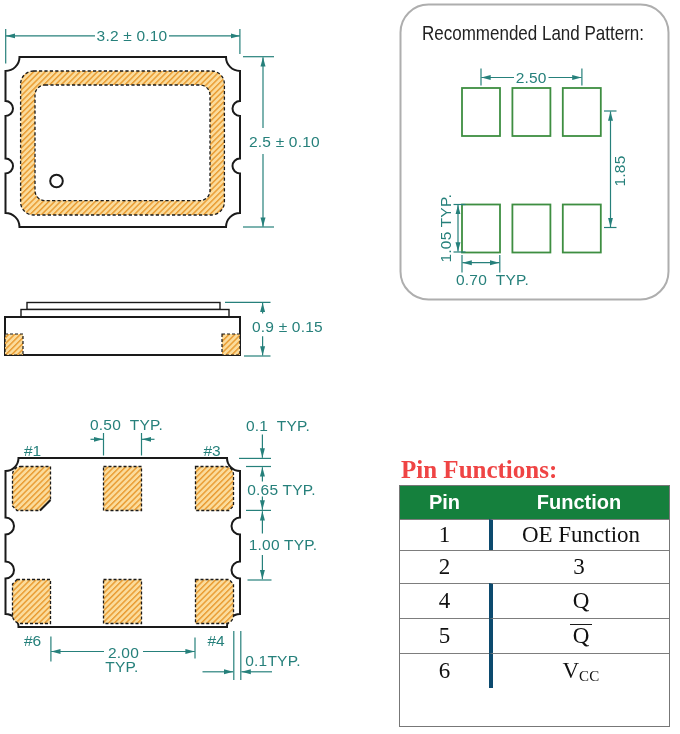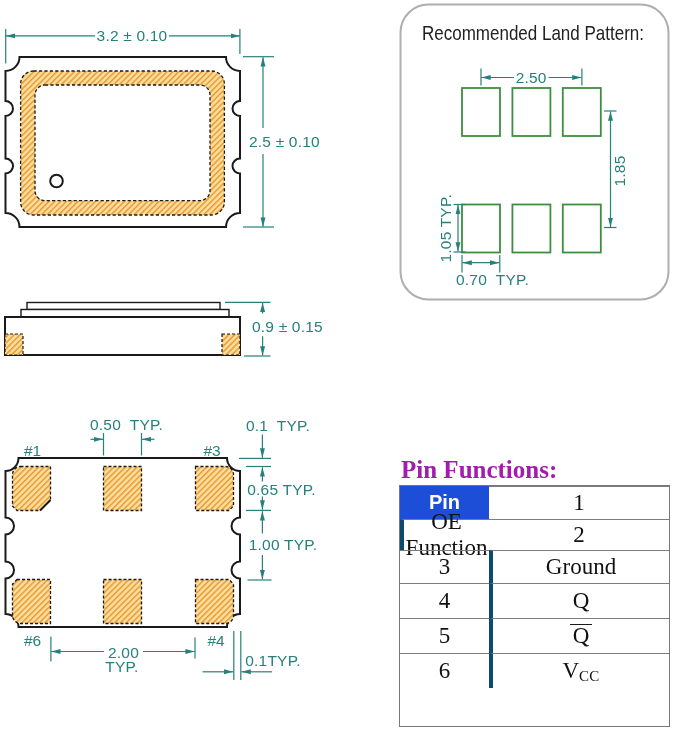--- a/index.html
+++ b/index.html
@@ -1,30 +1,30 @@
 <!DOCTYPE html>
 <html><head>
 <meta charset="utf-8">
 <style>
   html,body{margin:0;padding:0;background:#ffffff;}
   #page{position:relative;width:680px;height:734px;background:#ffffff;overflow:hidden;
-        font-family:"Liberation Sans",sans-serif;text-align:center;}
+        font-family:"Liberation Sans",sans-serif;}
   #drawing{position:absolute;left:0;top:0;}
   .dimtext{font-family:"Liberation Sans",sans-serif;font-size:15.5px;fill:#26807B;
            letter-spacing:0.2px;white-space:pre;}
   .pinlabel{font-family:"Liberation Sans",sans-serif;font-size:15.5px;fill:#26807B;white-space:pre;}
   .lp-title{font-family:"Liberation Sans",sans-serif;font-size:21px;fill:#222222;}
   
   #pin-title{position:absolute;left:401px;top:456px;font-family:"Liberation Serif",serif;
-             font-weight:bold;font-size:25px;color:#a21caf;}
+             font-weight:bold;font-size:25px;color:#ef4444;}
   #pin-table{position:absolute;left:399px;top:485px;width:271px;height:242px;
              box-sizing:border-box;border:1px solid #777777;background:#ffffff;
              display:grid;grid-template-columns:89px 1fr;
              grid-template-rows:33px 30.5px 33.5px 34.5px 35px 35px 1fr;}
-  .th{background:#1d4ed8;color:#ffffff;font-family:"Liberation Sans",sans-serif;
+  .th{background:#15803d;color:#ffffff;font-family:"Liberation Sans",sans-serif;
       font-weight:bold;font-size:20px;display:flex;align-items:center;justify-content:center;}
   .cell{display:flex;align-items:center;justify-content:center;
         font-family:"Liberation Serif",serif;font-size:23px;color:#111111;
         border-top:1px solid #7d7d7d;}
   .cell.fn{border-left:4px solid #0c4a6e;}
   .ovl{display:inline-block;border-top:1.7px solid #1a1a1a;padding:0 3px;line-height:0.98;}
   sub.vs{font-size:15px;line-height:0;vertical-align:-0.22em;letter-spacing:0.3px;margin-top:48px;}
   .vccwrap{display:inline-block;}
 </style>
 </head>
@@ -173,28 +173,28 @@
     <text class="dimtext" transform="translate(619.5,171) rotate(-90)" text-anchor="middle" dominant-baseline="central">1.85</text>
     <text class="dimtext" transform="translate(445.5,228.3) rotate(-90)" text-anchor="middle" dominant-baseline="central">1.05 TYP.</text>
     <text class="dimtext" x="492.5" y="279.5" text-anchor="middle" dominant-baseline="central">0.70  TYP.</text>
   </g>
 </svg>
 
   <div id="pin-title">Pin Functions:</div>
 
   <div id="pin-table">
     <div class="th">Pin</div>
+    <div class="th">Function</div>
 
     <div class="cell">1</div>
     <div class="cell fn">OE Function</div>
 
     <div class="cell">2</div>
 
     <div class="cell">3</div>
-    <div class="cell fn">Ground</div>
 
     <div class="cell">4</div>
     <div class="cell fn">Q</div>
 
     <div class="cell">5</div>
     <div class="cell fn">
       <span class="ovl">Q</span>
     </div>
 
     <div class="cell">6</div>

